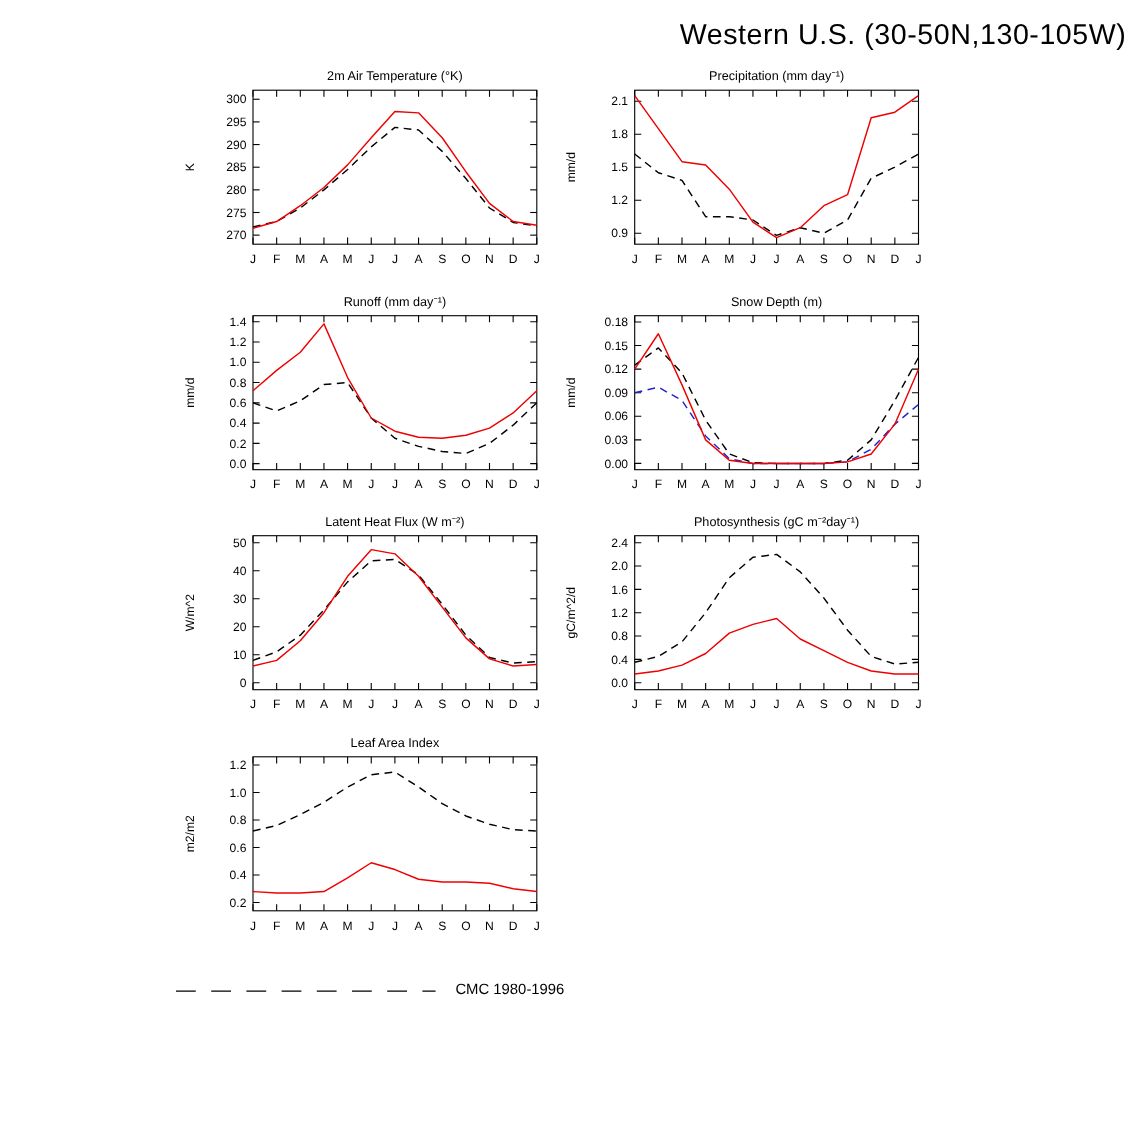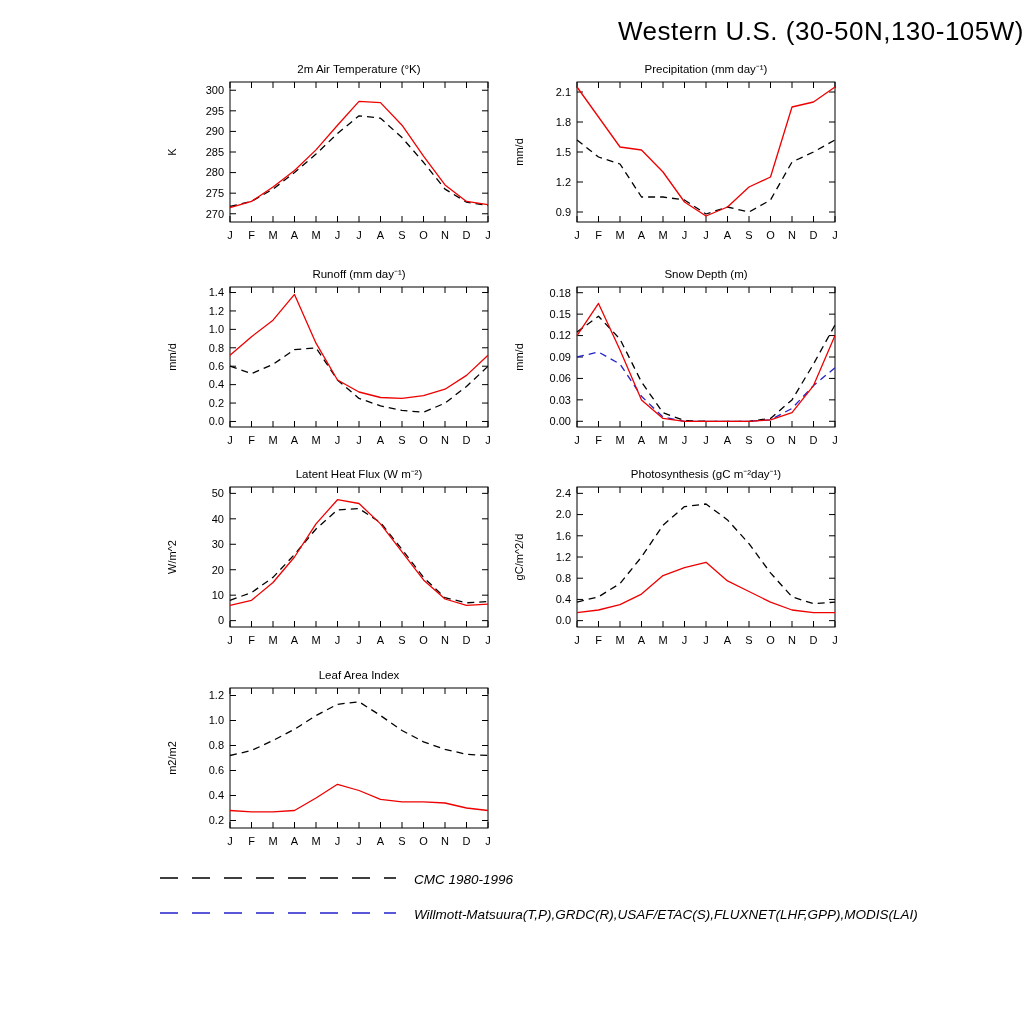--- a/index.html
+++ b/index.html
@@ -9,21 +9,21 @@
               font-size:26px;letter-spacing:0.5px;}
   svg.chart{position:absolute;width:350px;height:200px;}
   #c1{left:150px;top:60px}
   #c2{left:497px;top:60px}
   #c3{left:150px;top:265px}
   #c4{left:497px;top:265px}
   #c5{left:150px;top:465px}
   #c6{left:497px;top:465px}
   #c7{left:150px;top:666px}
   .legend{position:absolute;left:158px;top:872px;width:840px;}
-  .legend-row{display:flex;align-items:flex-start;height:35px;font-style:italic;}
+  .legend-row{display:flex;align-items:flex-end;height:35px;}
   .legend-label{margin-left:16px;font-size:13.5px;white-space:nowrap;}
 </style>
 </head>
 <body>
 
 <div class="page">
 
   <div class="main-title">Western U.S. (30-50N,130-105W)</div>
 
   <svg class="chart" id="c1">
@@ -488,21 +488,15 @@
       <polyline points="80.0,144.5 101.5,145.8 123.0,145.8 144.5,144.5 166.0,132.0 187.5,118.3 209.0,124.5 230.5,133.3 252.0,135.8 273.5,135.8 295.0,137.0 316.5,142.0 338.0,144.5" fill="none" stroke="#ee0000" stroke-width="1.3" stroke-linejoin="round"></polyline>
     </svg>
 
   <div class="legend">
     <div class="legend-row">
       <svg width="240" height="12">
         <line x1="2" y1="6" x2="238" y2="6" stroke-width="1.3" stroke="#000000" stroke-dasharray="18 14"></line>
       </svg>
       <span class="legend-label">CMC 1980-1996</span>
     </div>
-    <div class="legend-row">
-      <svg width="240" height="12">
-        <line x1="2" y1="6" x2="238" y2="6" stroke-width="1.3" stroke="#2222cc" stroke-dasharray="18 14"></line>
-      </svg>
-      <span class="legend-label">Willmott-Matsuura(T,P),GRDC(R),USAF/ETAC(S),FLUXNET(LHF,GPP),MODIS(LAI)</span>
-    </div>
   </div>
 
 </div>
 
 </body></html>

